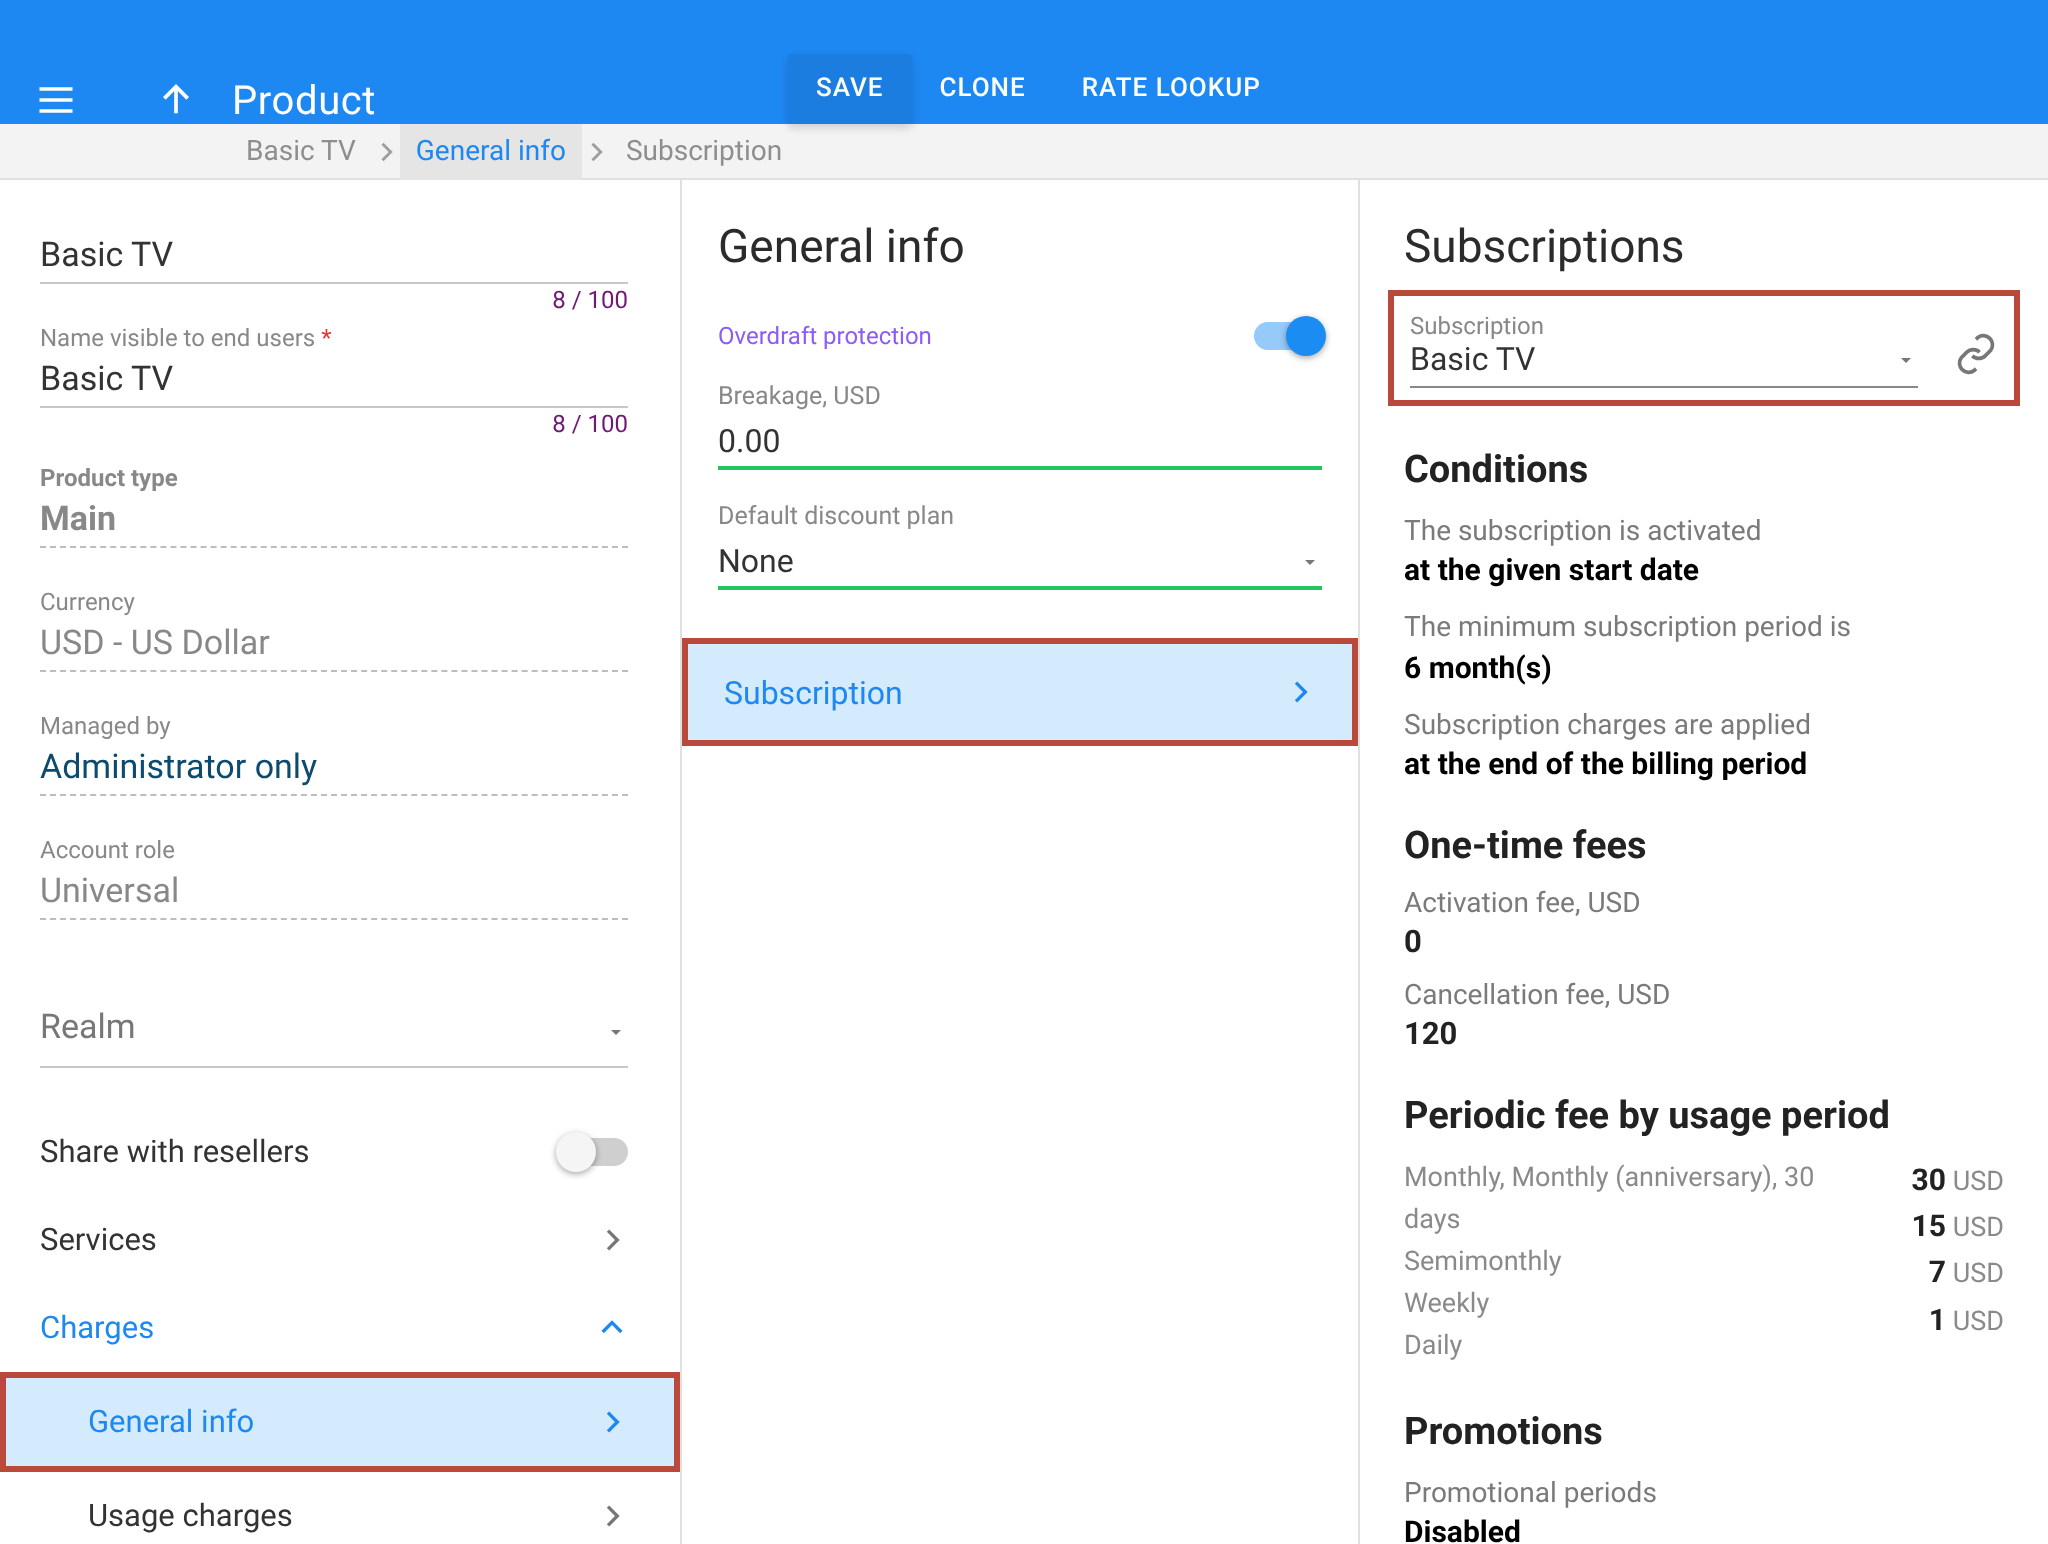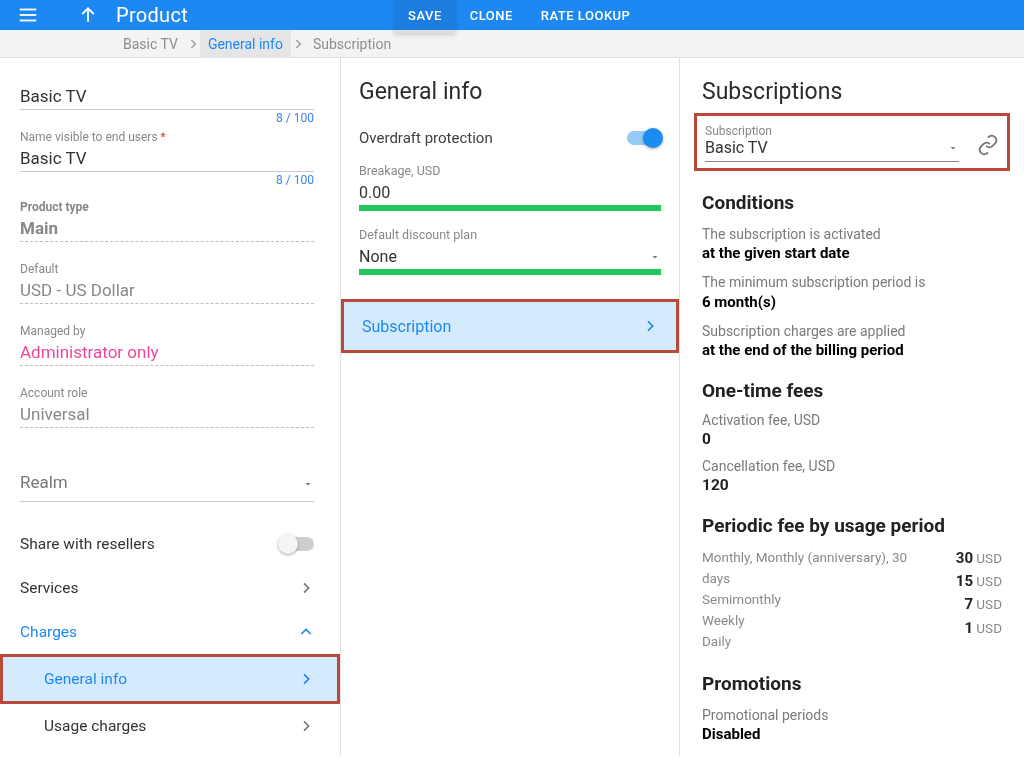--- a/index.html
+++ b/index.html
@@ -7,21 +7,21 @@
     --blue-light: #D4EBFD;
     --text-dark: #2c2c2c;
     --text-mid: #616161;
     --text-light: #9e9e9e;
     --border: #e0e0e0;
     --highlight: #B94A3B;
   }
   *{box-sizing:border-box;font-family:Roboto,"Segoe UI",Arial,sans-serif;-webkit-font-smoothing:antialiased;}
   html,body{margin:0;padding:0;width:1024px;height:772px;overflow:hidden;background:#fff;}
   
-  .topbar{height:30px;background:var(--blue);display:flex;align-items:center;color:#fff;padding:0 16px;gap:16px;}
+  .topbar{height:62px;background:var(--blue);display:flex;align-items:flex-end;color:#fff;padding:0 16px;gap:16px;}
   .topbar .icon-btn{width:24px;height:24px;display:flex;align-items:center;justify-content:center;cursor:pointer;color:#fff;}
   .topbar .title{font-size:20px;font-weight:400;letter-spacing:0.3px;}
   .topbar .actions{margin-left:auto;display:flex;gap:0;align-items:center;margin-right:300px;}
   .topbar .actions{margin-left:190px;}
   .act-btn{color:#fff;font-size:13px;font-weight:500;padding:10px 14px;cursor:pointer;letter-spacing:0.5px;}
   .act-save{background:rgba(0,0,0,0.08);border-radius:2px;box-shadow:0 2px 4px rgba(0,0,0,0.15);}
   
   .crumbbar{height:28px;background:#F3F3F3;border-bottom:1px solid var(--border);display:flex;align-items:center;padding-left:115px;font-size:14px;}
   .crumb{color:#8e8e8e;padding:0 8px;height:28px;display:flex;align-items:center;}
   .crumb.active{color:var(--blue);background:#E5E5E5;font-weight:400;}
@@ -32,41 +32,41 @@
   .col1{width:340px;padding:28px 26px 0 20px;}
   .col2{width:340px;border-left:1px solid var(--border);border-right:1px solid var(--border);padding:20px 0 0 0;}
   .col3{flex:1;padding:20px 22px 0 22px;}
   
   .tf{position:relative;margin-bottom:20px;}
   .tf .val{font-size:17px;color:#333;padding-bottom:3px;}
   .tf .lab{font-size:12px;color:#888;margin-bottom:4px;}
   .tf .req{color:#e53935;}
   .tf.solid{border-bottom:1px solid #c8c8c8;}
   .tf.dashed{border-bottom:1px dashed #bdbdbd;}
-  .tf .counter{position:absolute;right:0;bottom:-16px;font-size:12px;color:#3b82f6;}
+  .tf .counter{position:absolute;right:0;bottom:-16px;font-size:12px;color:#701a75;}
   .tf.drop{display:flex;align-items:center;justify-content:space-between;}
   .navrow{display:flex;align-items:center;justify-content:space-between;height:44px;font-size:15.5px;cursor:pointer;color:#333;}
   .navrow.blue{color:var(--blue);}
   .navrow.blue .chev{color:var(--blue);}
   .navrow .chev{color:#888;}
   .navrow.sub{padding-left:24px;}
   .navrow.selected{background:var(--blue-light);color:var(--blue);margin:0 -26px 0 -20px;padding-left:44px;padding-right:26px;}
   .hl-row-left{border:3px solid var(--highlight);margin:0 -26px 0 -20px;}
   .hl-row-left .navrow.selected{margin:0;padding-left:41px;padding-right:23px;}
   
   .toggle{width:34px;height:14px;background:#cfcfcf;border-radius:10px;position:relative;}
   .toggle .knob{position:absolute;width:20px;height:20px;background:#f5f5f5;border-radius:50%;top:-3px;left:-2px;box-shadow:0 1px 3px rgba(0,0,0,0.35);}
   .toggle.on{background:#96caf8;}
   .toggle.on .knob{background:#1a8cf2;left:16px;}
   
   .section-title{font-size:23px;color:#2b2b2b;padding:0 18px;margin-bottom:24px;}
-  .c2row{display:flex;align-items:center;justify-content:space-between;padding:0 18px;margin-bottom:16px;font-size:15px;color:#404040;}
+  .c2row{display:flex;align-items:center;justify-content:space-between;padding:0 18px;margin-bottom:16px;font-size:12px;color:#8b5cf6;}
   .c2field{padding:0 18px;margin-bottom:16px;}
   .c2field .flab{font-size:12.5px;color:#888;margin-bottom:5px;}
-  .c2field .fval{font-size:16px;color:#333;padding-bottom:3px;border-bottom:6px solid #22c55e;display:flex;justify-content:space-between;align-items:center;}
+  .c2field .fval{font-size:16px;color:#333;padding-bottom:3px;border-bottom:2px solid #22c55e;display:flex;justify-content:space-between;align-items:center;}
   .subnav{height:48px;background:var(--blue-light);display:flex;align-items:center;justify-content:space-between;padding:0 18px;color:var(--blue);font-size:16px;cursor:pointer;}
   .hl-box{border:3px solid var(--highlight);}
   
   .c3title{font-size:23px;color:#2b2b2b;margin-bottom:14px;}
   .c3sub{font-size:19px;font-weight:700;color:#222;margin:20px 0 10px;}
   .c3line{font-size:14px;color:#7a7a7a;line-height:1.45;}
   .c3strong{font-size:15px;font-weight:700;color:#000000;margin-bottom:10px;display:block;}
   .subsel{position:relative;border-bottom:1px solid #888;padding:2px 0 4px 0;}
   .subsel .slab{font-size:12px;color:#888;}
   .subsel .sval{font-size:16px;color:#333;display:flex;align-items:center;justify-content:space-between;}
@@ -132,26 +132,26 @@
     <div class="tf solid" style="margin-top:14px;">
       <div class="lab"><span>Name visible to end users</span> <span class="req">*</span></div>
       <div class="val">Basic TV</div>
       <div class="counter">8 / 100</div>
     </div>
     <div class="tf dashed" style="margin-top:28px;font-weight:bold;">
       <div class="lab">Product type</div>
       <div class="val" style="color:#888">Main</div>
     </div>
     <div class="tf dashed">
-      <div class="lab">Default</div>
+      <div class="lab">Currency</div>
       <div class="val" style="color:#888">USD - US Dollar</div>
     </div>
     <div class="tf dashed">
       <div class="lab">Managed by</div>
-      <div class="val" style="color:#ec4899">Administrator only</div>
+      <div class="val" style="color:#0c4a6e">Administrator only</div>
     </div>
     <div class="tf dashed">
       <div class="lab">Account role</div>
       <div class="val" style="color:#888">Universal</div>
     </div>
     <div class="tf solid drop" style="margin-top:44px;padding-bottom:6px;">
       <div class="val" style="color:#777">Realm</div>
       <span>
           <svg width="12" height="12" viewBox="0 0 24 24" fill="#777">
             <path d="M7 10l5 5 5-5z"></path>

